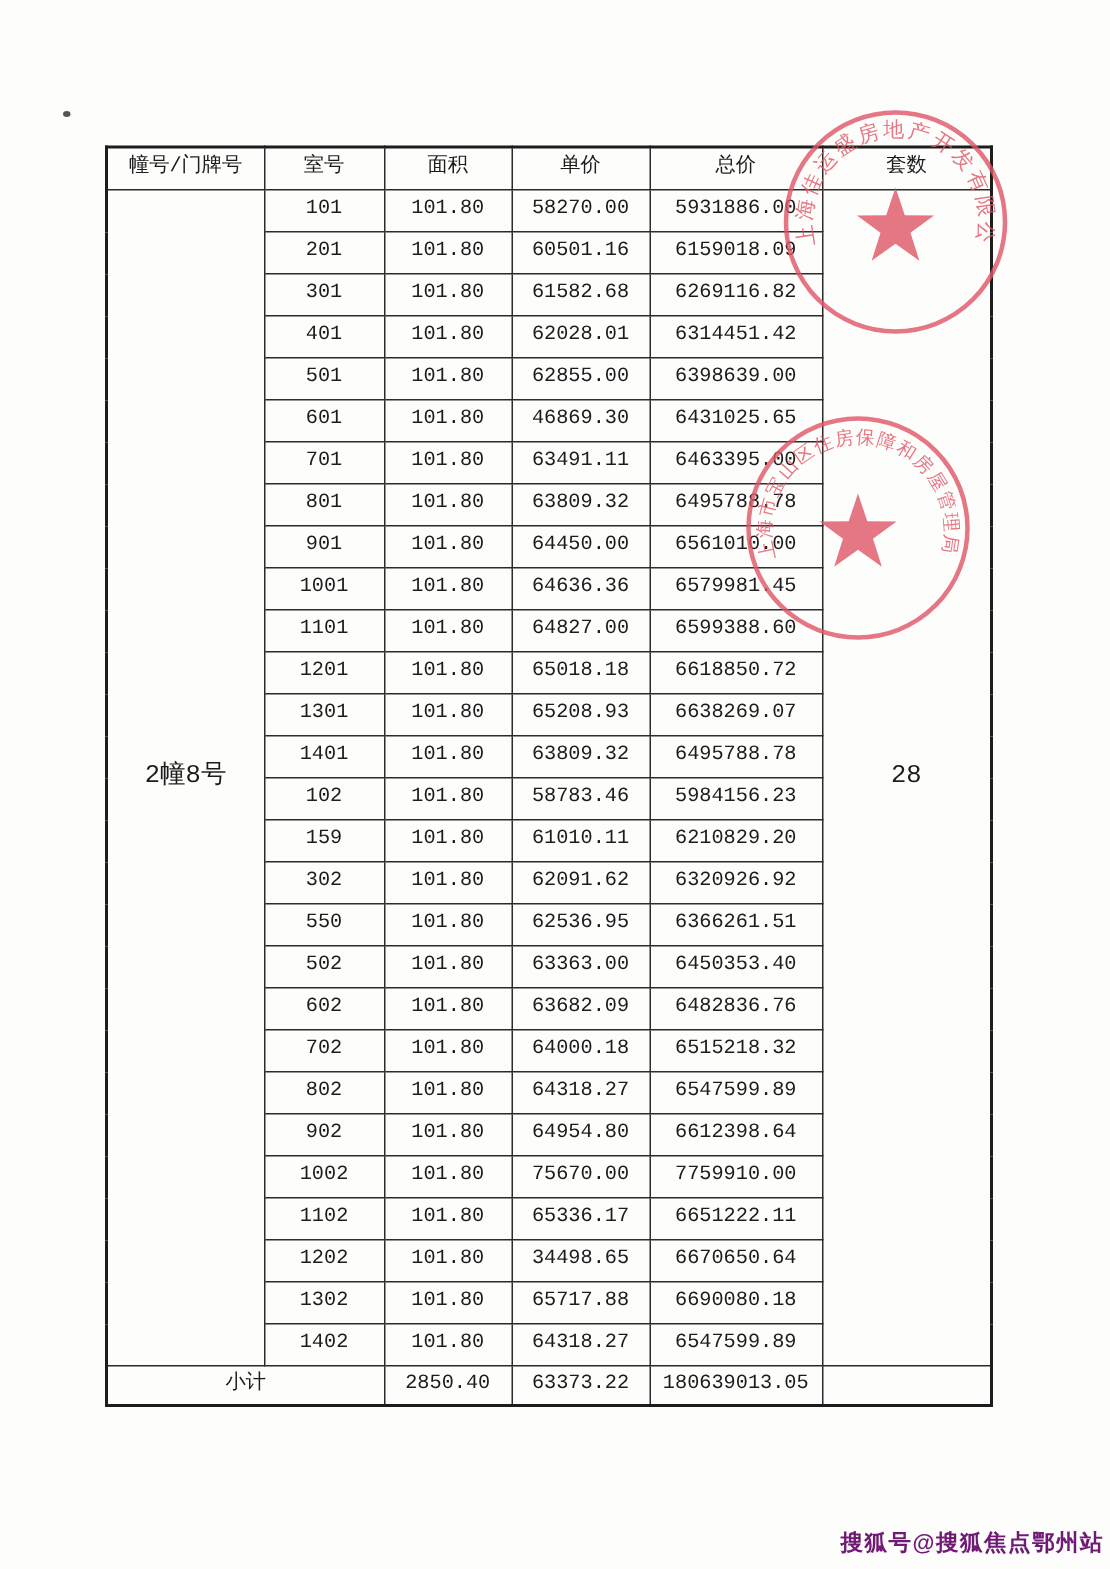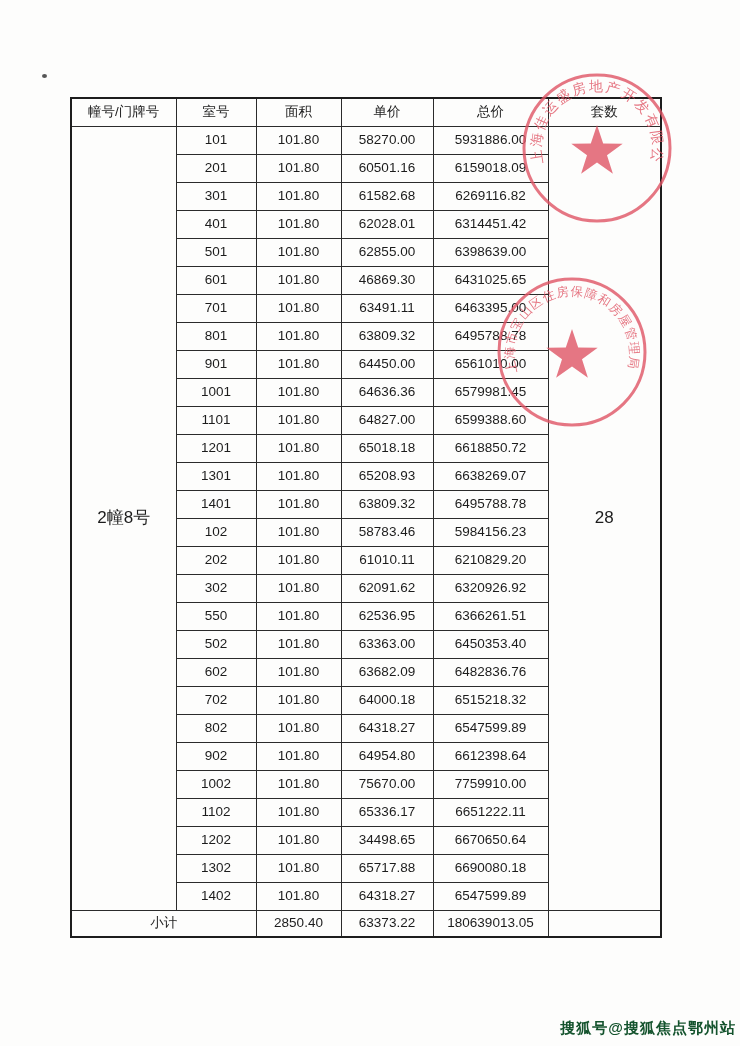--- a/index.html
+++ b/index.html
@@ -8,39 +8,40 @@
     background:#fdfdfc;
     font-family:"Liberation Sans","DejaVu Sans",sans-serif;
     color:#1c1c1c;
   }
   .page{position:absolute;inset:0;}
   .speck{position:absolute;left:42px;top:74px;width:5px;height:4px;background:#2a2a2a;border-radius:50%;opacity:.8;}
   table.price-table{
     position:absolute;left:70px;top:97px;width:590px;
     border-collapse:collapse;table-layout:fixed;
     font-size:13.5px;
+    font-family:Liberation Mono, monospace;
   }
   table.price-table th, table.price-table td{
     border:1px solid #2b2b2b;
     text-align:center;vertical-align:middle;
     padding:0 2px;height:27px;line-height:1.1;
     font-weight:normal;
     overflow:hidden;white-space:nowrap;
   }
   table.price-table{border:2px solid #1d1d1d;}
   table.price-table th{font-size:13.5px;}
   td.building-cell, td.count-cell{font-size:17px;}
   tr.subtotal-row td{height:25px;margin-left:17px;}
   .stamp{position:absolute;opacity:.8;pointer-events:none;}
   .stamp-ring{fill:none;stroke:#e05565;stroke-width:3;}
   .stamp-text{fill:#e05565;font-size:14px;font-family:"Liberation Sans",sans-serif;letter-spacing:2px;}
   .stamp-star{fill:#e05565;}
   .watermark{
     position:absolute;right:4px;bottom:8px;
-    font-size:15px;font-weight:bold;color:#14532d;
+    font-size:15px;font-weight:bold;color:#701a75;
     letter-spacing:1px;
   }
 </style>
 </head>
 <body>
 
 <div class="page">
 
   <div class="speck"></div>
 
@@ -150,21 +151,21 @@
           <td>63809.32</td>
           <td>6495788.78</td>
         </tr>
         <tr>
           <td>102</td>
           <td>101.80</td>
           <td>58783.46</td>
           <td>5984156.23</td>
         </tr>
         <tr>
-          <td>202</td>
+          <td>159</td>
           <td>101.80</td>
           <td>61010.11</td>
           <td>6210829.20</td>
         </tr>
         <tr>
           <td>302</td>
           <td>101.80</td>
           <td>62091.62</td>
           <td>6320926.92</td>
         </tr>

